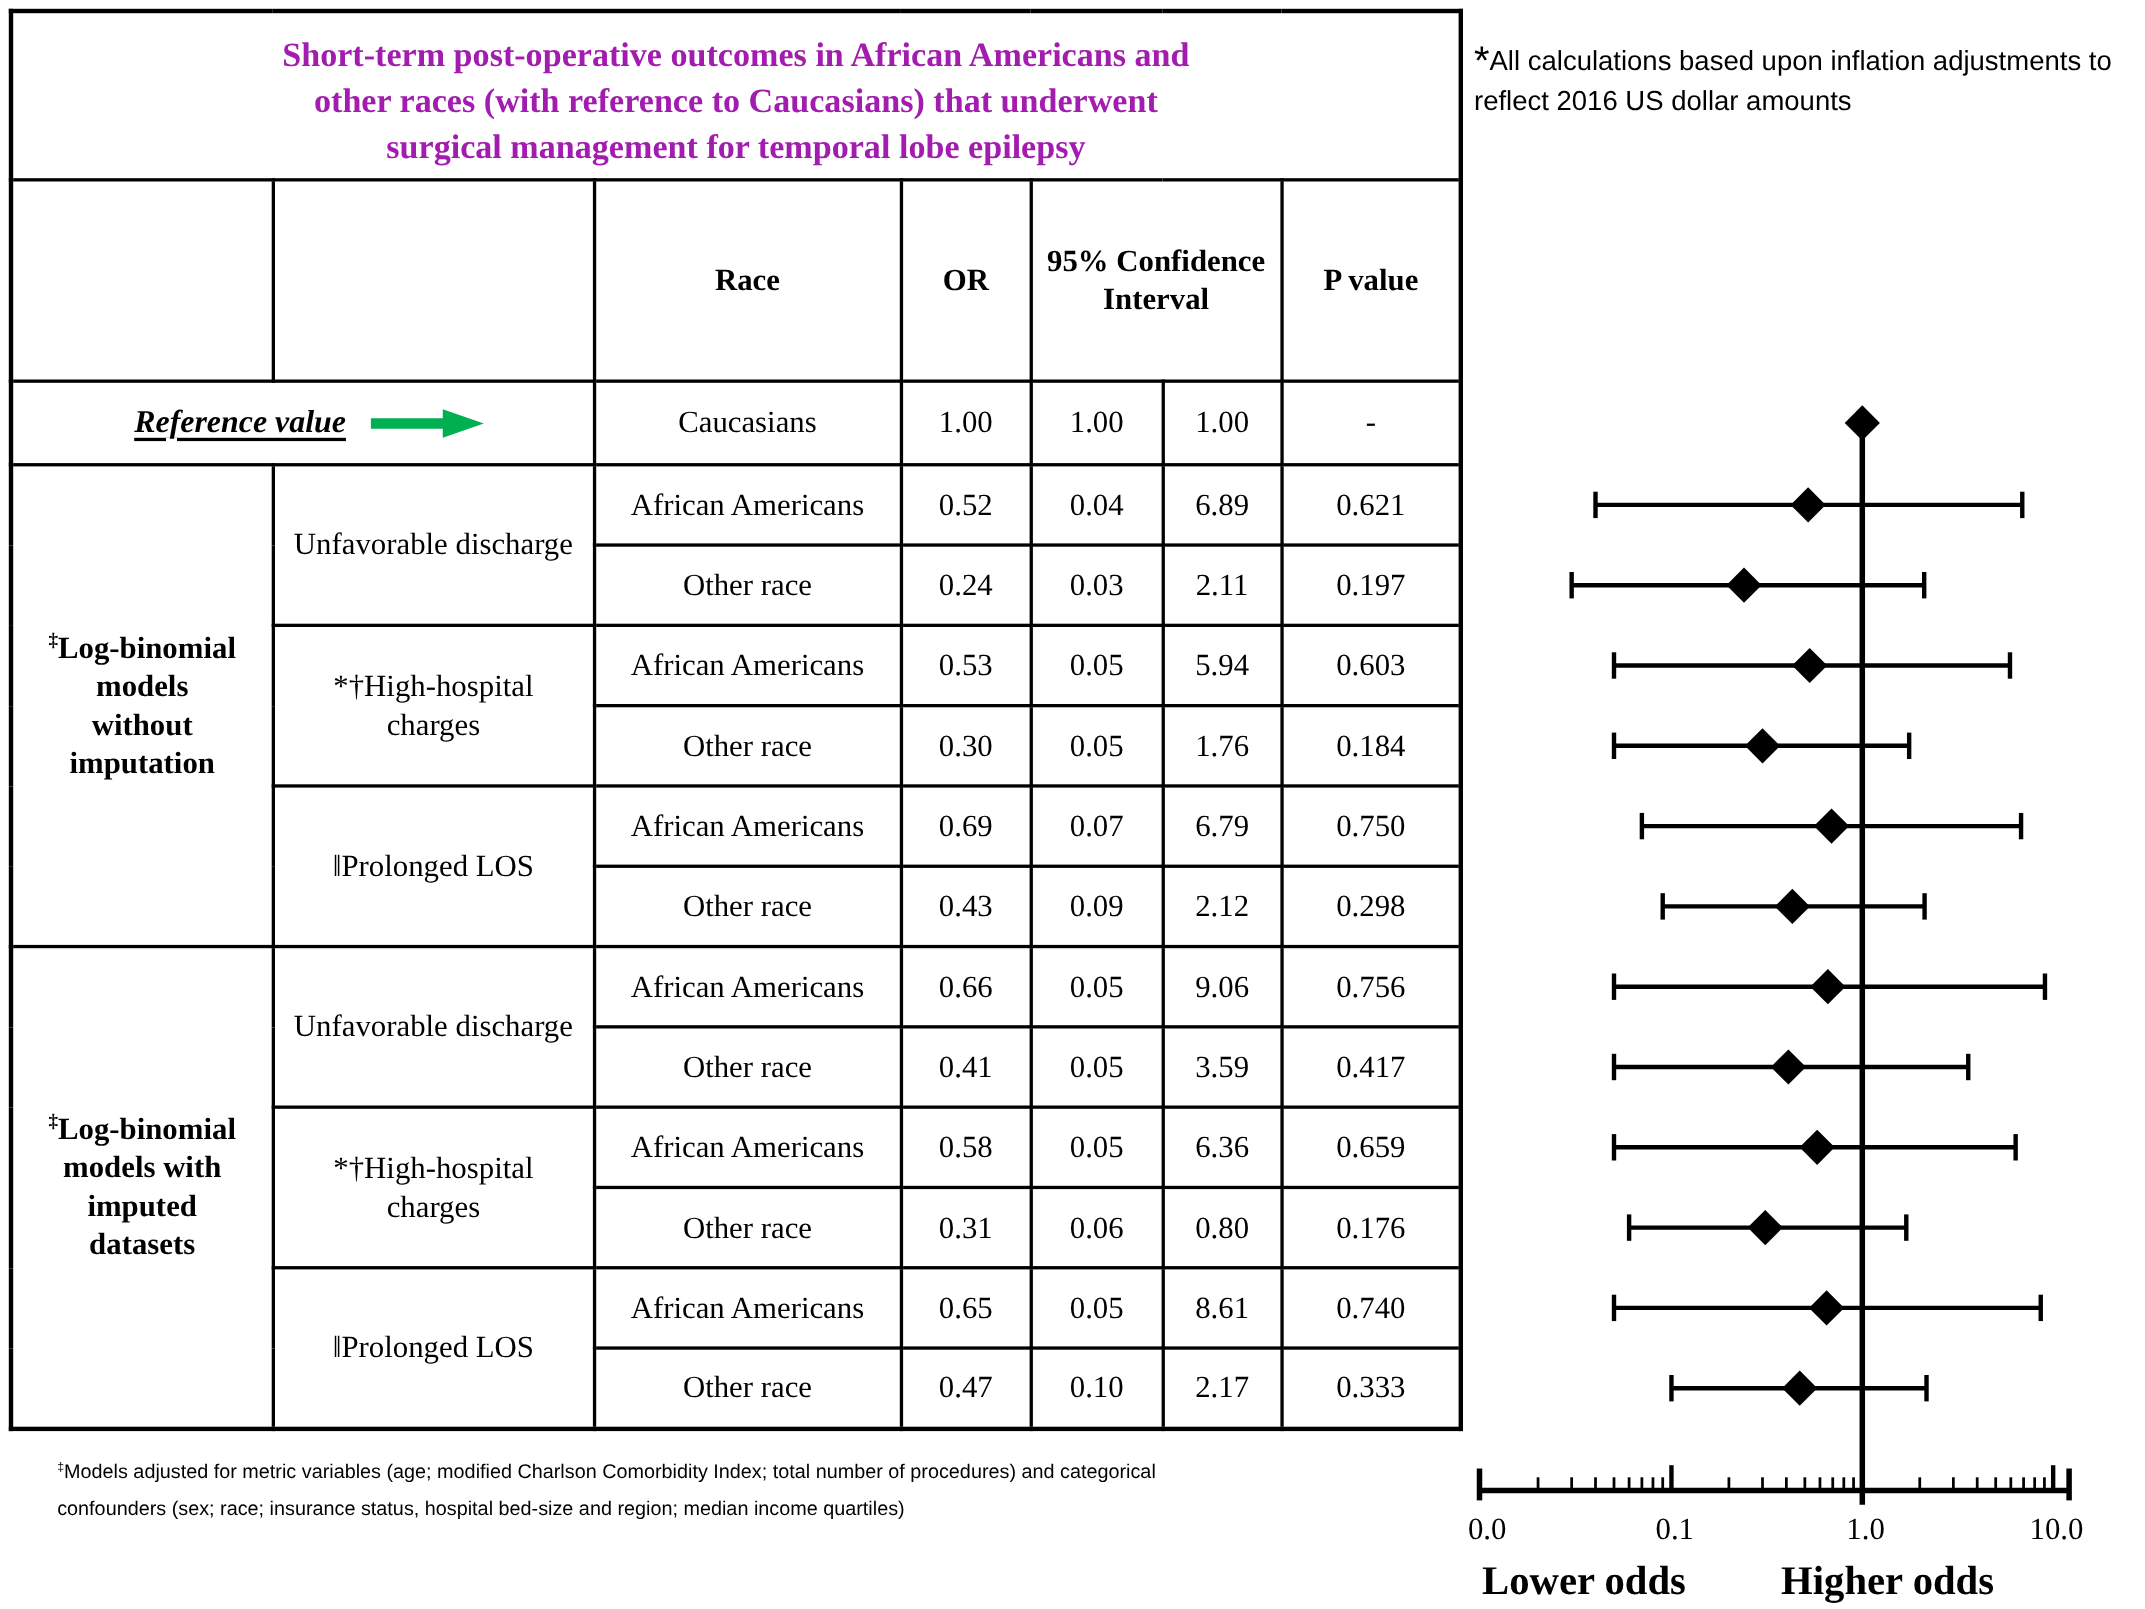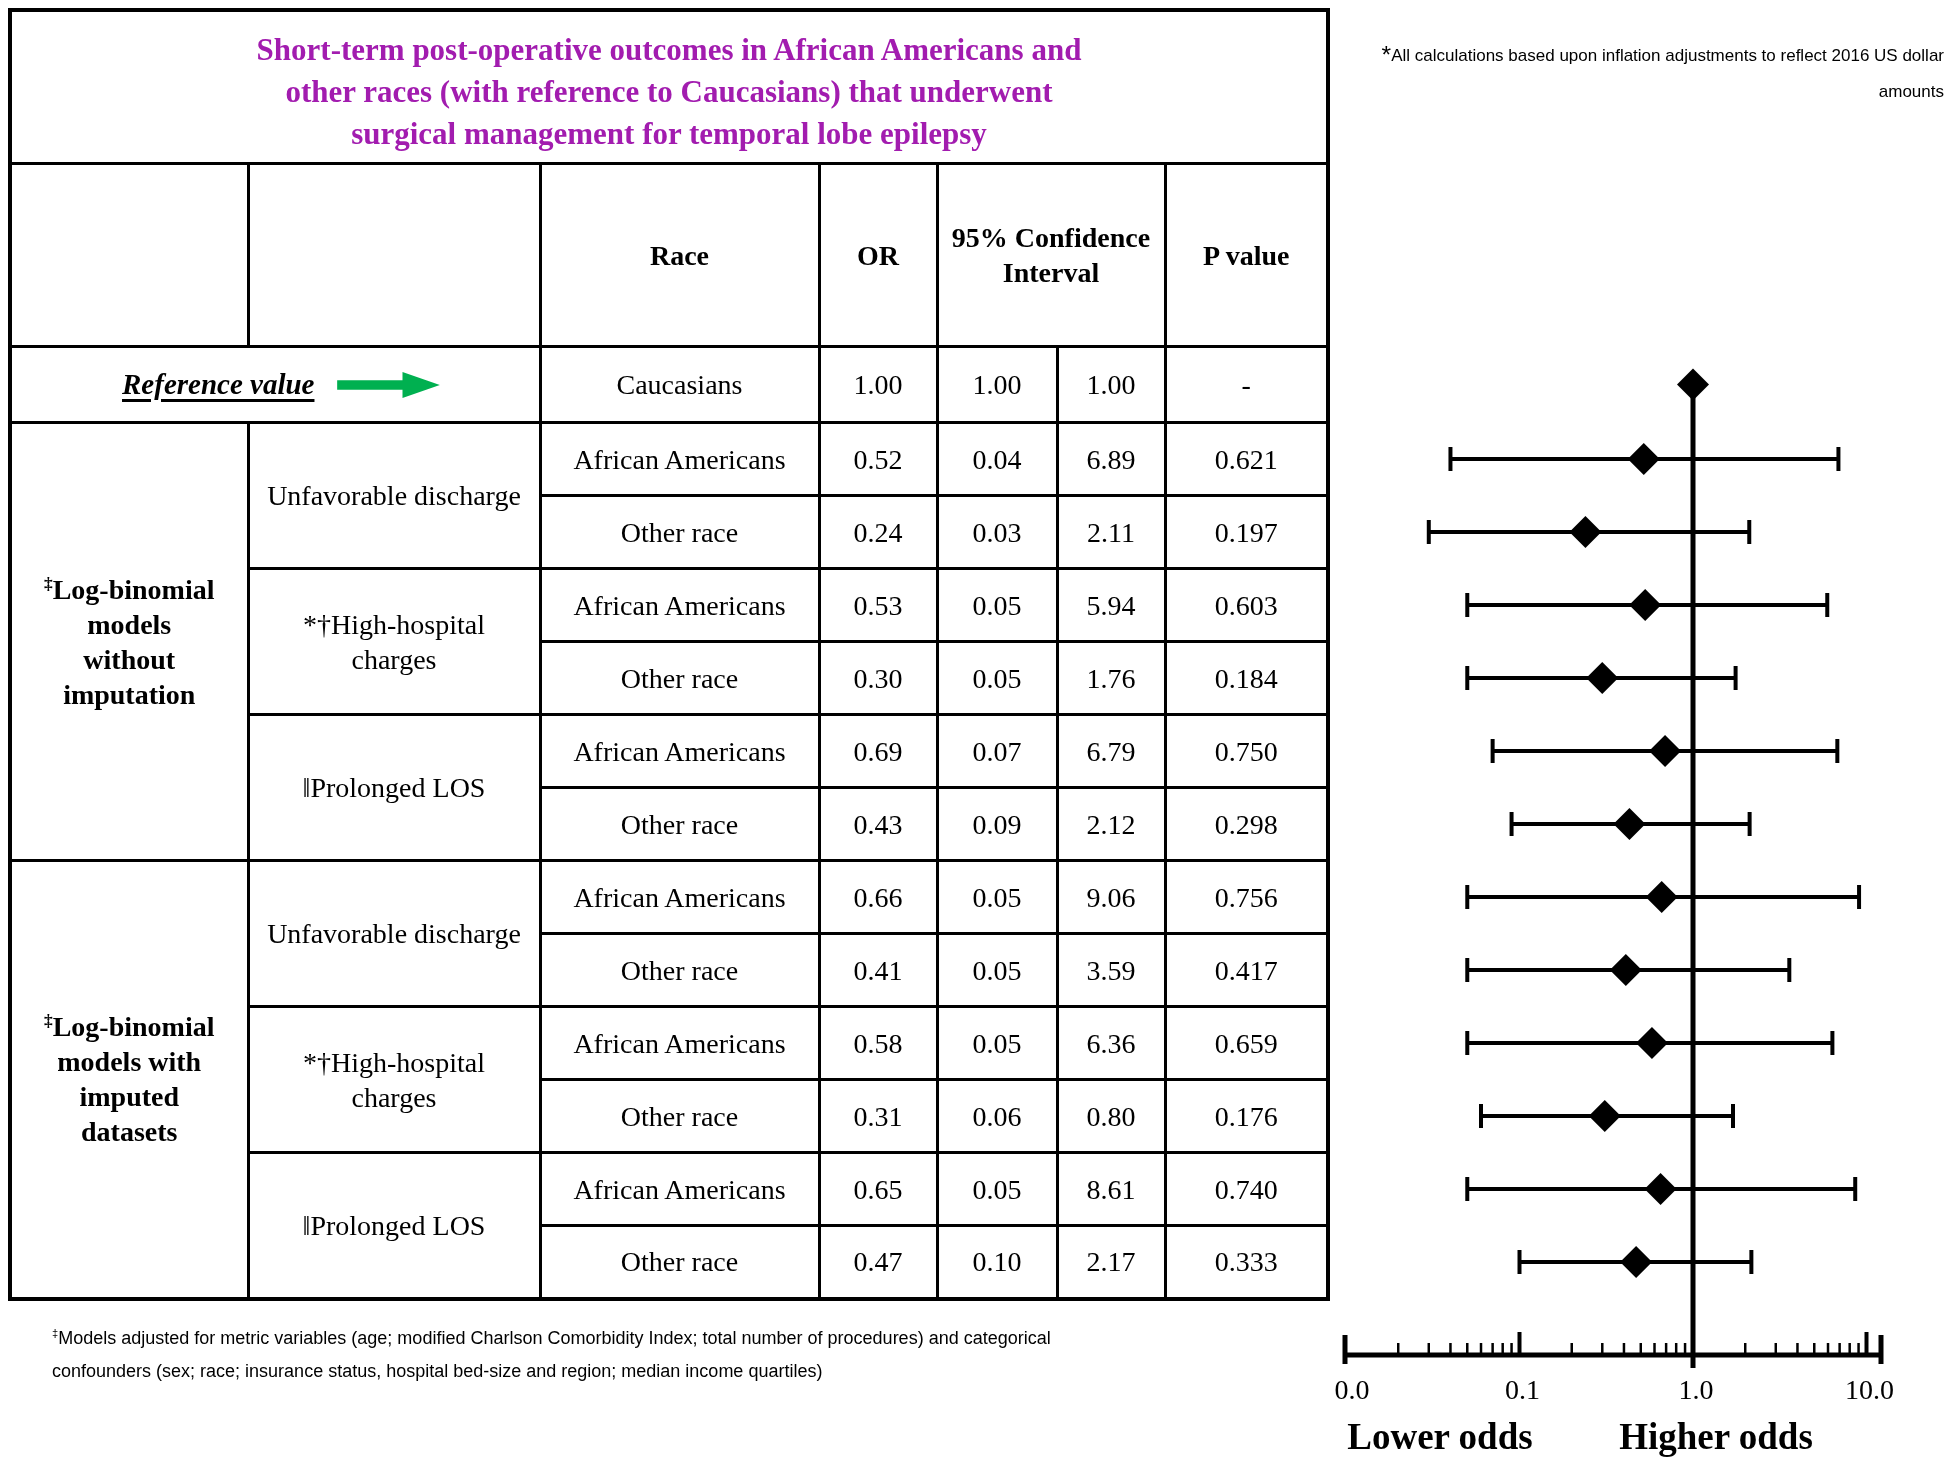--- a/index.html
+++ b/index.html
@@ -23,21 +23,21 @@
              text-decoration-thickness:2.5px;text-underline-offset:5px;}
   .green-arrow{width:105px;height:28px;flex:0 0 auto;}
   tr.data-row{height:73px;}
   td.group-cell{font-weight:bold;line-height:1.32;padding:0 30px;}
   td.outcome-cell{padding:0 10px;}
   tr.group-last td{border-bottom:5px solid #000;}
   sup{font-size:0.62em;line-height:0;vertical-align:super;}
 
   
   #footnotes-right{position:absolute;left:1340px;top:38px;width:604px;
-                   font-family:"Liberation Sans",sans-serif;font-size:17px;line-height:36px;text-align:right;}
+                   font-family:"Liberation Sans",sans-serif;font-size:25px;line-height:36px;}
   #footnotes-right p{margin:0 0 6px 0;}
   #footnote-bottom{position:absolute;left:16px;top:1322px;width:1058px;
                    font-family:"Liberation Sans",sans-serif;font-size:18px;line-height:33px;margin-left:36px;}
   #footnote-bottom p{margin:0;}
   .big-sym{font-size:1.45em;line-height:0;vertical-align:-0.08em;}
 
   
   #forest{position:absolute;left:0;top:0;width:1950px;height:1463px;pointer-events:none;}
   .tick-label{font-family:"Liberation Serif",serif;font-size:28px;fill:#000;}
   .odds-label{font-family:"Liberation Serif",serif;font-size:37px;font-weight:bold;fill:#000;}

